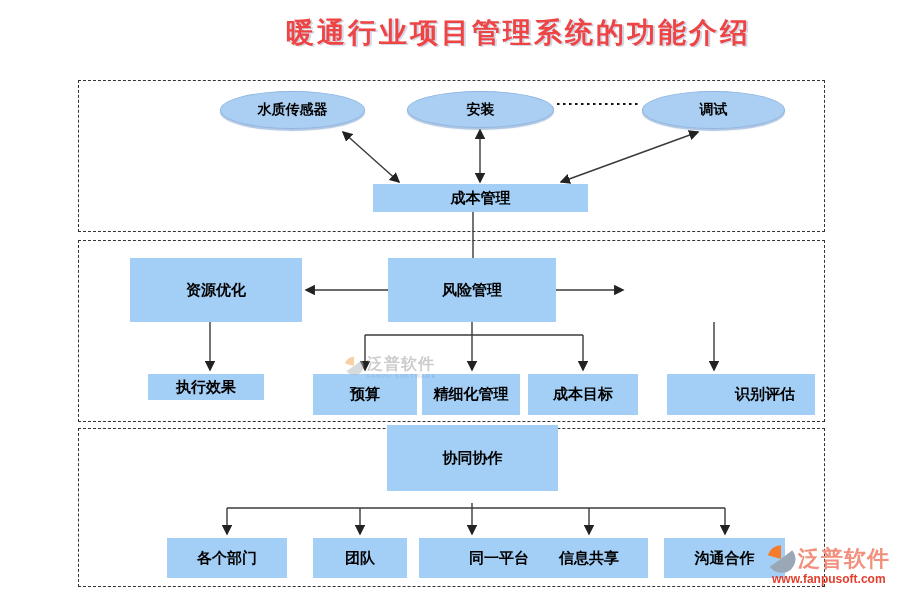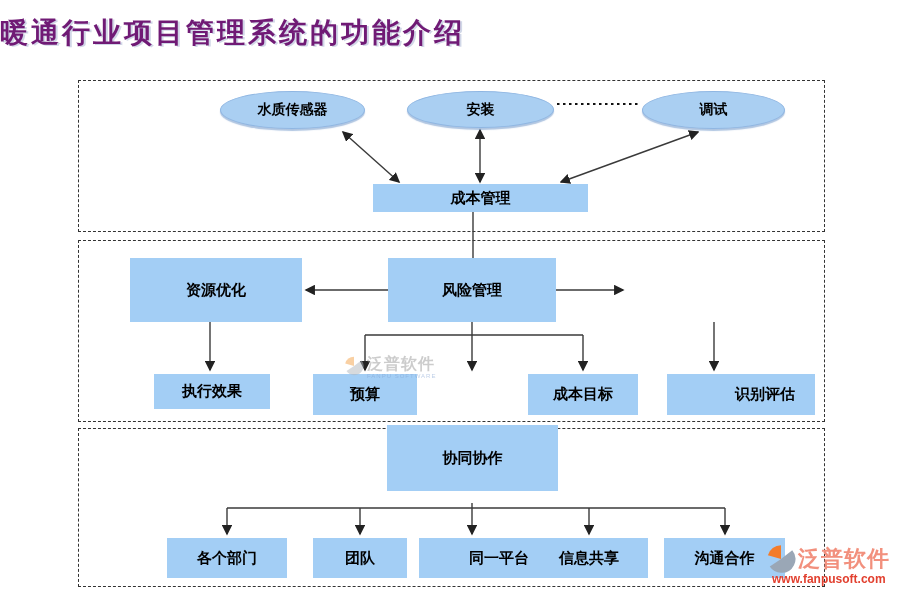--- a/index.html
+++ b/index.html
@@ -1,20 +1,20 @@
 <!DOCTYPE html>
 <html><head>
 <meta charset="utf-8">
 <style>
   html,body{margin:0;padding:0;background:#ffffff;}
   #stage{position:relative;width:900px;height:600px;background:#ffffff;overflow:hidden;
          font-family:"Liberation Sans","DejaVu Sans",sans-serif;}
-  .title{position:absolute;left:0;top:14px;width:751px;text-align:left;
+  .title{position:absolute;left:0;top:14px;width:751px;text-align:right;
          font-family:"Liberation Serif","DejaVu Serif",serif;font-weight:bold;
-         font-size:28px;letter-spacing:3px;color:#701a75;
+         font-size:28px;letter-spacing:3px;color:#ef4444;
          text-shadow:2px 1px 0 rgba(90,110,170,0.28);}
   .section{position:absolute;border:1px dashed #333;background:transparent;}
   #sec-progress{left:78px;top:80px;width:745px;height:150px;}
   #sec-cost{left:78px;top:240px;width:745px;height:180px;}
   #sec-collab{left:78px;top:428px;width:745px;height:157px;}
   .node{position:absolute;display:flex;align-items:center;justify-content:center;
         background:#A3CEF5;color:#000;font-weight:bold;font-size:15px;text-align:center;}
   .ellipse{border-radius:50%;background:#AACFF2;border:1px solid #8FB6E2;
            box-shadow:0 2px 1px rgba(110,150,200,0.55);font-size:14px;}
   svg.wires{position:absolute;left:0;top:0;width:900px;height:600px;pointer-events:none;}
@@ -77,22 +77,23 @@
   </svg>
 
   <div class="node ellipse" style="left:220px;top:91px;width:143px;height:36px;">水质传感器</div>
   <div class="node ellipse" style="left:407px;top:91px;width:145px;height:35px;">安装</div>
   <div class="node ellipse" style="left:642px;top:91px;width:141px;height:36px;">调试</div>
   <div class="node" style="left:373px;top:184px;width:215px;height:28px;">成本管理</div>
 
   <div class="node" style="left:130px;top:258px;width:172px;height:64px;">资源优化</div>
   <div class="node" style="left:388px;top:258px;width:168px;height:64px;">风险管理</div>
 
-  <div class="node" style="left:154px;top:374px;width:116px;height:35px;font-family:Liberation Serif, serif;">执行效果</div>
+  <div class="node" style="left:148px;top:374px;width:116px;height:26px;font-family:Liberation Serif, serif;">执行效果</div>
   <div class="node" style="left:313px;top:374px;width:104px;height:41px;">预算</div>
+  <div class="node" style="left:422px;top:374px;width:98px;height:41px;">精细化管理</div>
   <div class="node" style="left:528px;top:374px;width:110px;height:41px;">成本目标</div>
   <div class="node" style="left:667px;top:374px;width:100px;height:41px;padding-left:48px;">识别评估</div>
 
   <div class="node" style="left:387px;top:425px;width:171px;height:66px;">协同协作</div>
   <div class="node" style="left:167px;top:538px;width:120px;height:40px;">各个部门</div>
   <div class="node" style="left:313px;top:538px;width:94px;height:40px;">团队</div>
   <div class="node" style="left:419px;top:538px;width:104px;height:40px;padding-left:28px;">同一平台</div>
   <div class="node" style="left:530px;top:538px;width:118px;height:40px;">信息共享</div>
   <div class="node" style="left:664px;top:538px;width:121px;height:40px;">沟通合作</div>
 

